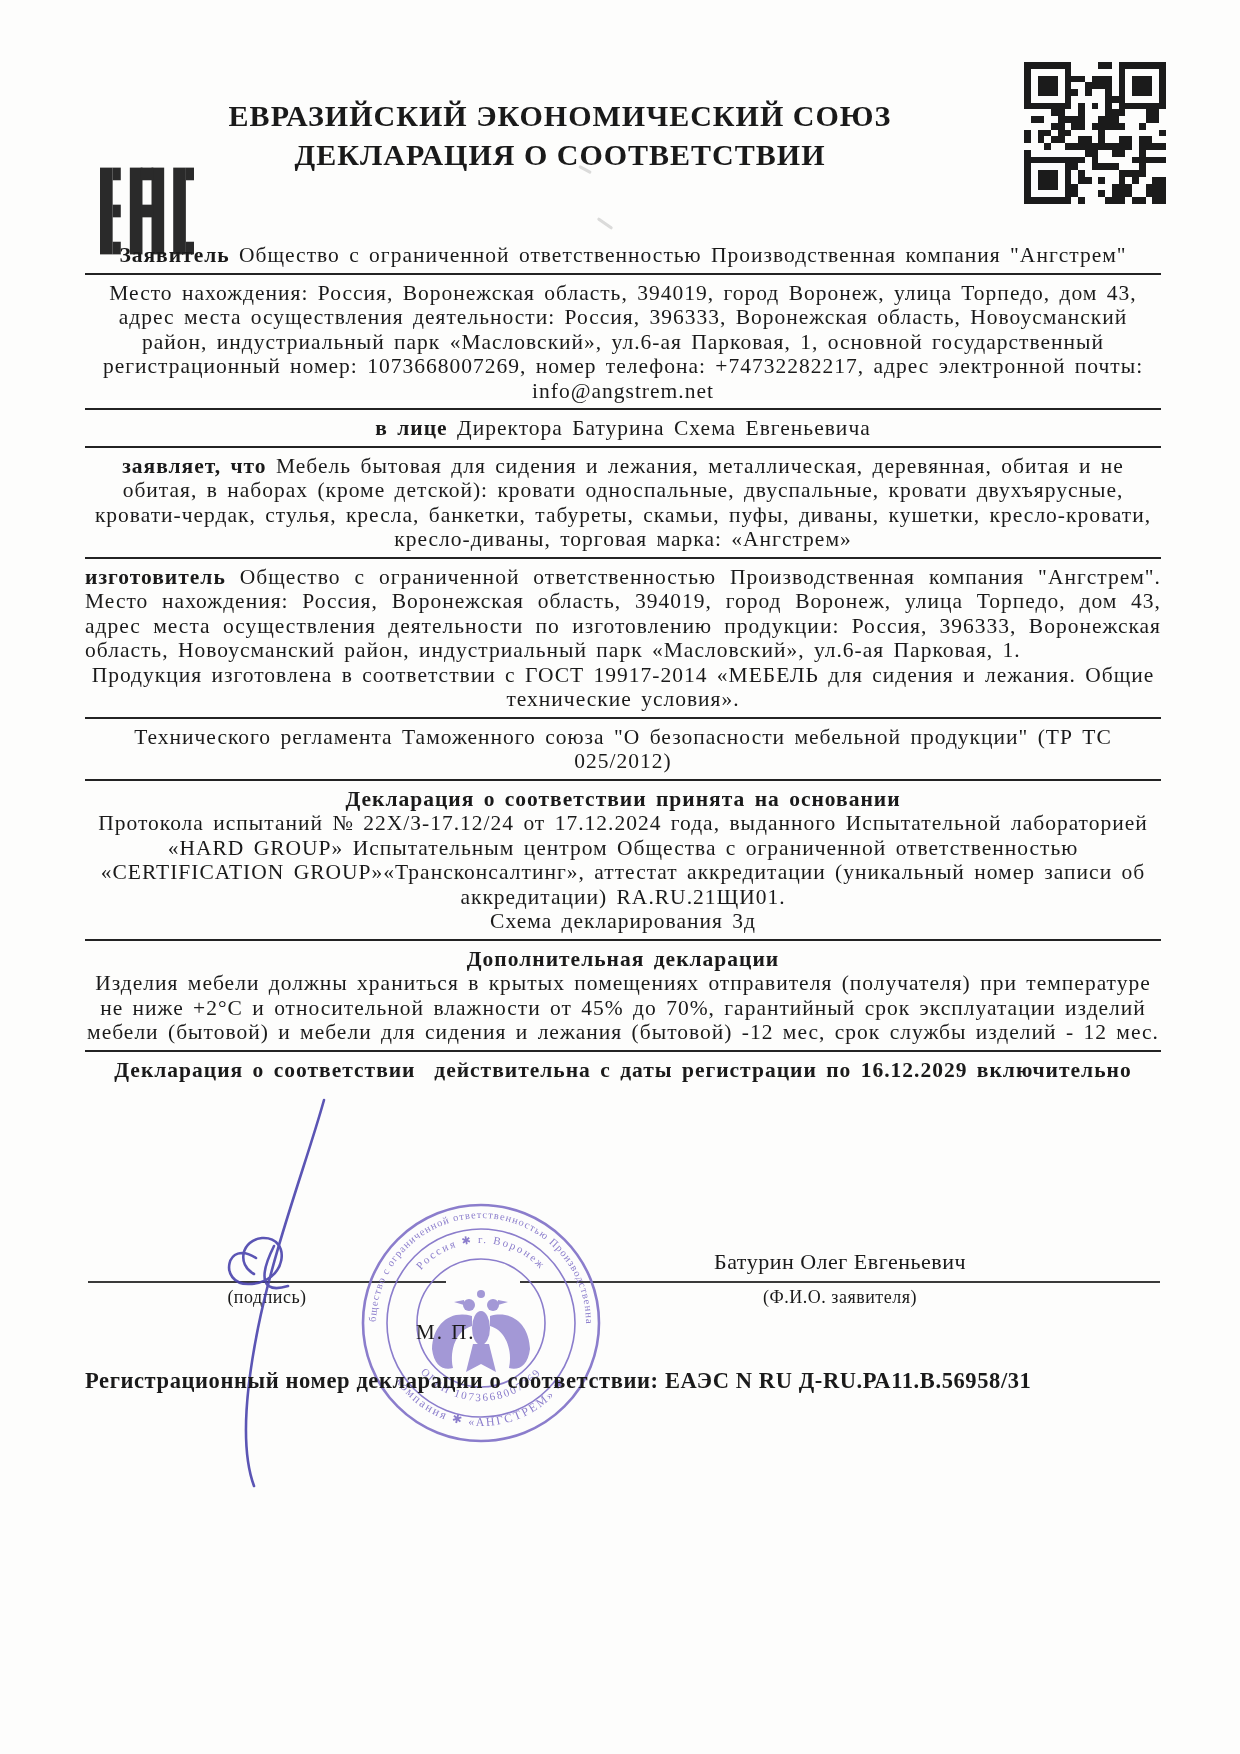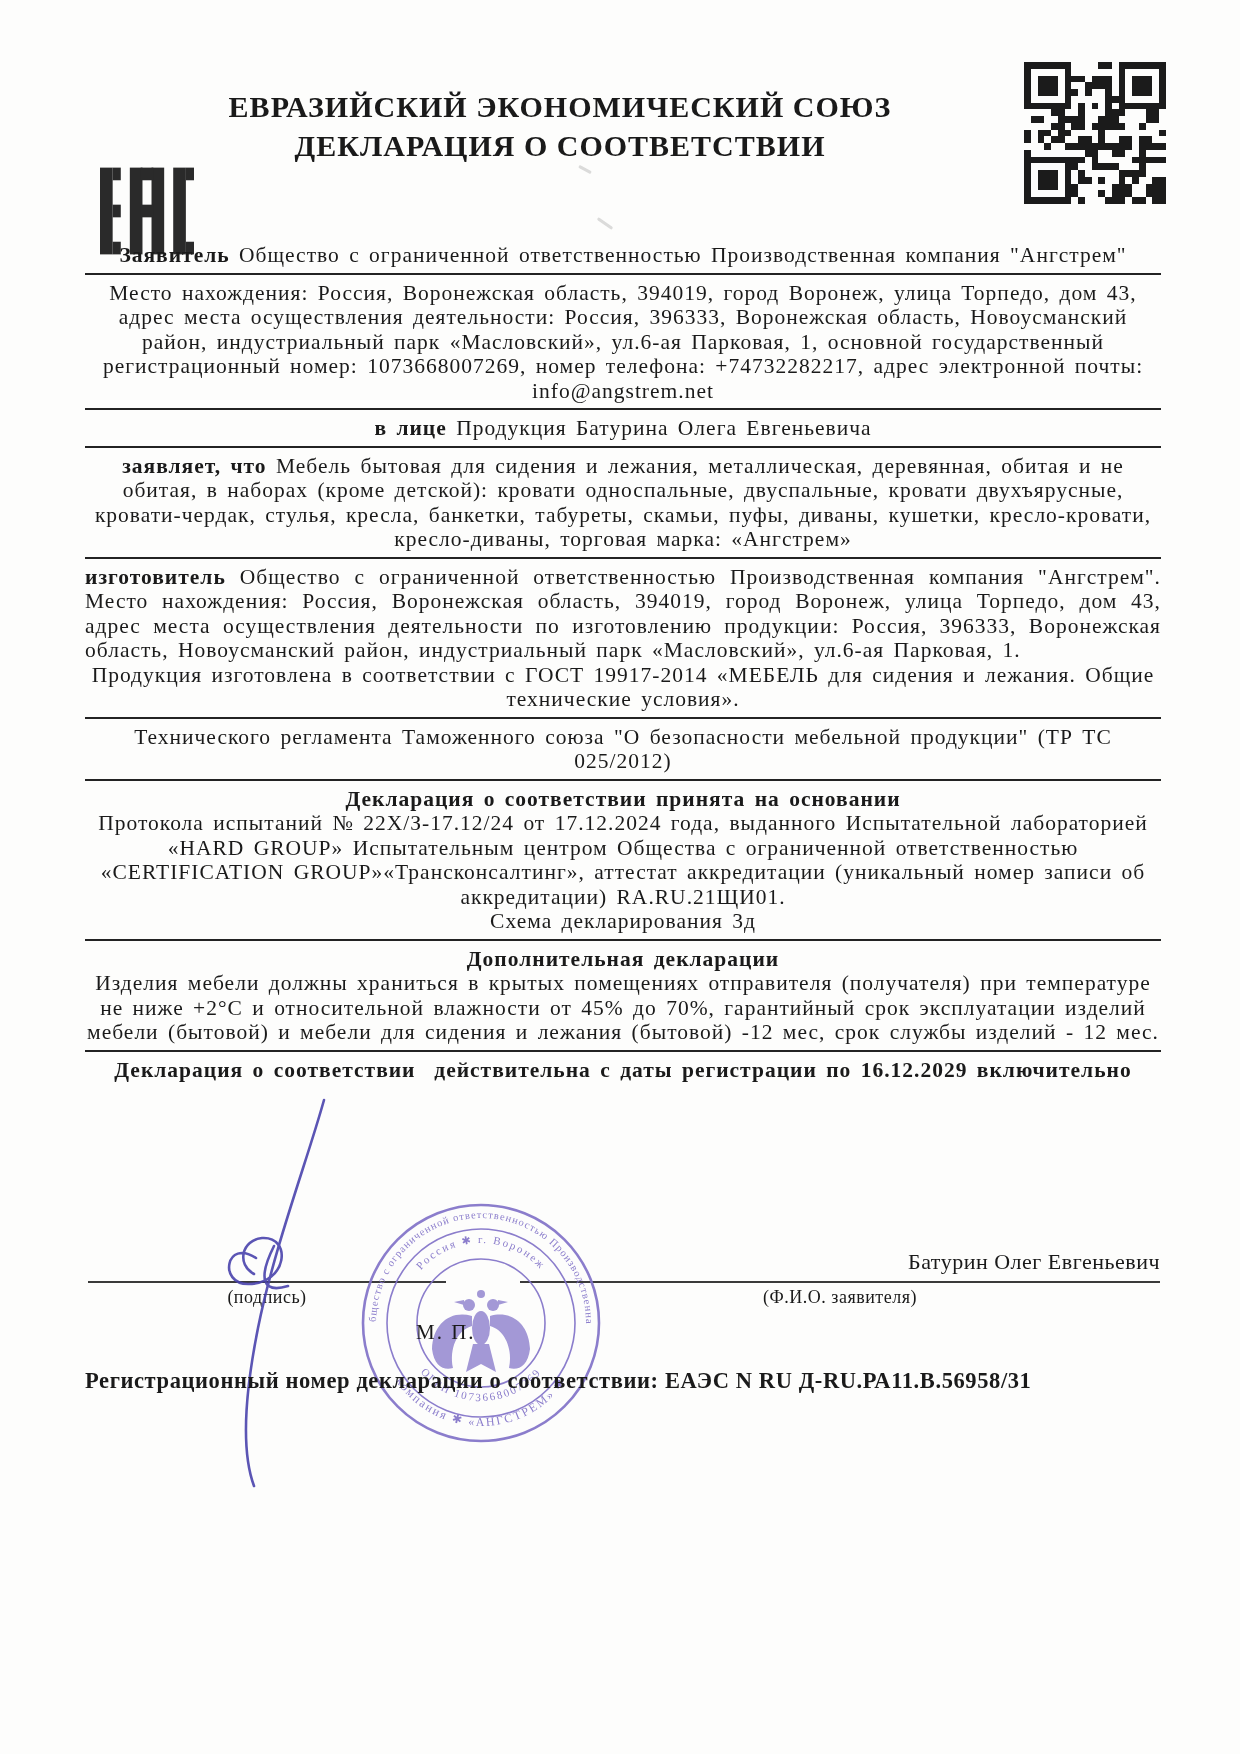--- a/index.html
+++ b/index.html
@@ -7,21 +7,21 @@
   }
   html,body{margin:0;padding:0;background:#e9e9e9;}
   .page{
     position:relative; width:1240px; height:1754px; background:var(--paper);
     margin:0 auto; overflow:hidden;
     font-family:"Liberation Serif","DejaVu Serif",serif;
     color:var(--ink);
   }
   
   .titles{
-    position:absolute; left:130px; top:87px; width:860px; text-align:center;
+    position:absolute; left:130px; top:96px; width:860px; text-align:center;
     font-weight:bold; font-size:30px; line-height:39px; letter-spacing:1px;
   }
   .eac{position:absolute; left:100px; top:163px; width:94px; height:96px;}
   .qr{position:absolute; left:1024px; top:62px; width:142px; height:142px; shape-rendering:crispEdges;}
   
   .body{
     position:absolute; left:85px; top:243px; width:1076px;
     font-size:21.5px; line-height:24.5px; letter-spacing:1px; word-spacing:3px;
   }
   .body p{margin:0; padding:0; text-align:center;}
@@ -218,21 +218,21 @@
   </svg>
 
   <div class="body">
 
     <p><b>Заявитель</b> <span>Общество с ограниченной ответственностью Производственная компания "Ангстрем"</span></p>
     <div class="rule"></div>
 
     <p>Место нахождения: Россия, Воронежская область, 394019, город Воронеж, улица Торпедо, дом 43, адрес места осуществления деятельности: Россия, 396333, Воронежская область, Новоусманский район, индустриальный парк «Масловский», ул.6-ая Парковая, 1, основной государственный регистрационный номер: 1073668007269, номер телефона: +74732282217, адрес электронной почты: info@angstrem.net</p>
     <div class="rule"></div>
 
-    <p><b>в лице</b> <span>Продукция Батурина Олега Евгеньевича</span></p>
+    <p><b>в лице</b> <span>Директора Батурина Схема Евгеньевича</span></p>
     <div class="rule"></div>
 
     <p><b>заявляет, что</b> <span>Мебель бытовая для сидения и лежания, металлическая, деревянная, обитая и не обитая, в наборах (кроме детской): кровати односпальные, двуспальные, кровати двухъярусные, кровати-чердак, стулья, кресла, банкетки, табуреты, скамьи, пуфы, диваны, кушетки, кресло-кровати, кресло-диваны, торговая марка: «Ангстрем»</span></p>
     <div class="rule"></div>
 
     <p class="just"><b>изготовитель</b> <span>Общество с ограниченной ответственностью Производственная компания "Ангстрем". Место нахождения: Россия, Воронежская область, 394019, город Воронеж, улица Торпедо, дом 43, адрес места осуществления деятельности по изготовлению продукции: Россия, 396333, Воронежская область, Новоусманский район, индустриальный парк «Масловский», ул.6-ая Парковая, 1.</span></p>
     <p>Продукция изготовлена в соответствии с ГОСТ 19917-2014 «МЕБЕЛЬ для сидения и лежания. Общие технические условия».</p>
     <div class="rule"></div>
 
     <p>Технического регламента Таможенного союза "О безопасности мебельной продукции" (ТР ТС 025/2012)</p>
@@ -285,19 +285,19 @@
       <path d="M134,118 C156,112 173,126 174,151 C172,168 162,173 153,170 C157,151 149,132 134,128 Z"></path>
       <path d="M117,146 L110,174 L125,166 L140,174 L133,146 Z"></path>
     </g>
   </svg>
 
   <div class="mp">М. П.</div>
 
   <div class="sigline" style="left:88px; top:1281px; width:358px;"></div>
   <div class="sig-caption" style="left:88px; top:1287px; width:358px;">(подпись)</div>
 
-  <div class="sig-name" style="left:520px; top:1249px; width:640px;text-align:right;">Батурин Олег Евгеньевич</div>
+  <div class="sig-name" style="left:520px; top:1249px; width:640px;">Батурин Олег Евгеньевич</div>
   <div class="sigline" style="left:520px; top:1281px; width:640px;"></div>
   <div class="sig-caption" style="left:520px; top:1287px; width:640px;">(Ф.И.О. заявителя)</div>
 
   <div class="footer-line" style="top:1368px;">Регистрационный номер декларации о соответствии: ЕАЭС N RU Д-RU.РА11.В.56958/31</div>
 
 </div>
 
 </body></html>

